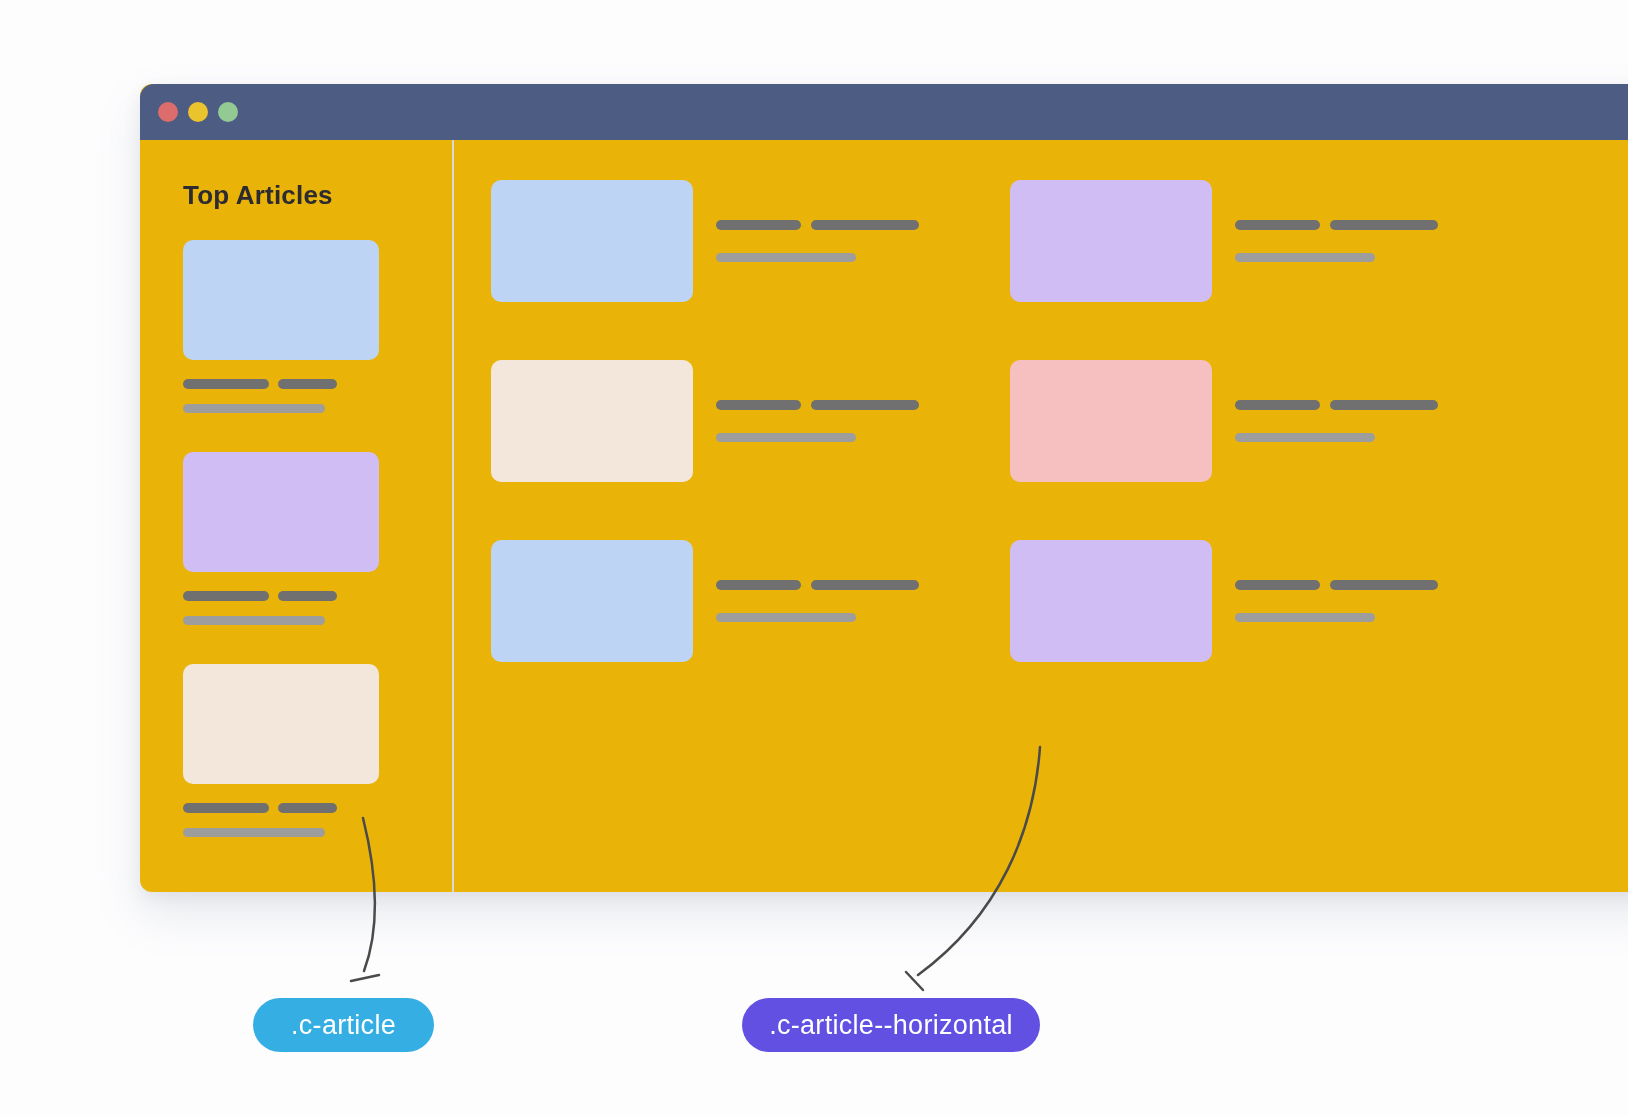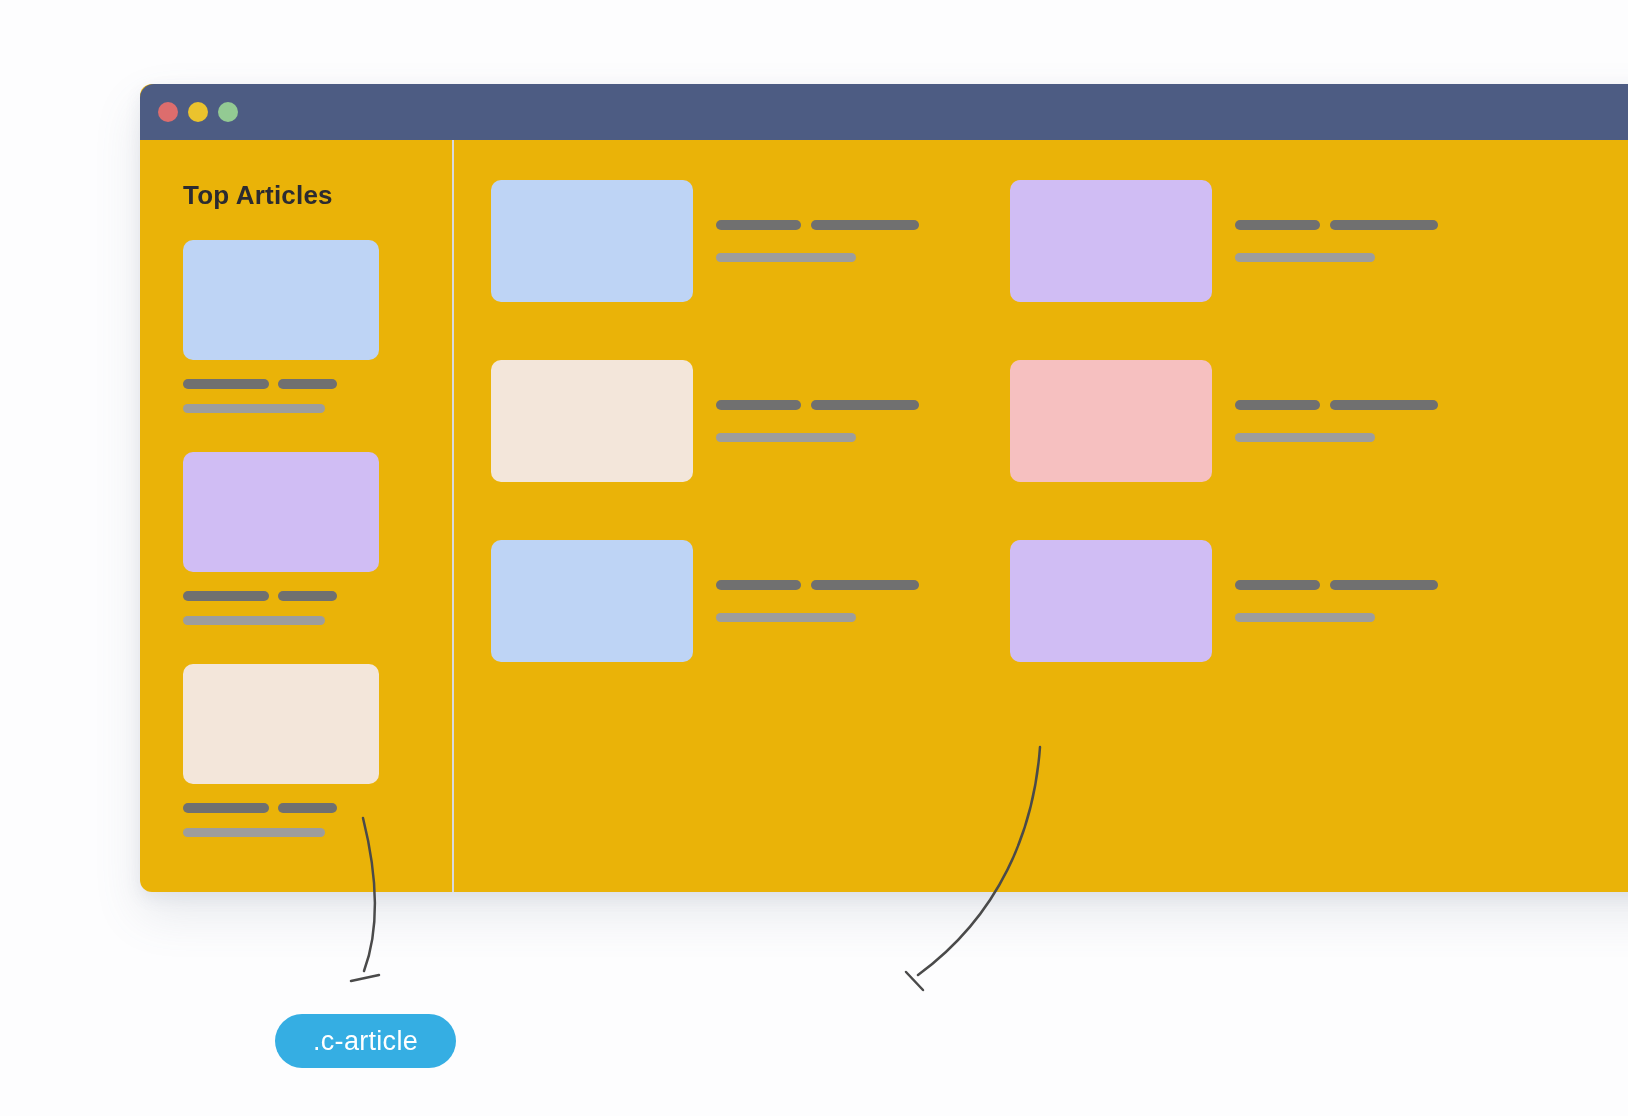--- a/index.html
+++ b/index.html
@@ -81,21 +81,21 @@
     stroke-width:2.5;
     stroke-linecap:round;
   }
   .pill {
     position:absolute;
     height:54px; border-radius:27px;
     color:#ffffff; font-size:27px;
     display:flex; align-items:center; justify-content:center;
     letter-spacing:.3px;
   }
-  .pill-article    { left:275px; top:998px; width:181px;margin-top:16px; }
+  .pill-article    { left:253px; top:998px; width:181px; }
   .pill-horizontal { left:742px; top:998px; width:298px; }
 </style>
 </head>
 <body>
 
 <div class="page">
 
   <div class="window">
 
     <div class="titlebar">
@@ -217,14 +217,15 @@
 
   <svg class="overlay" width="1628" height="1116" viewBox="0 0 1628 1116">
     <path d="M 363 818 C 374 862, 383 920, 364 971"></path>
     <path d="M 351 981 L 379 975"></path>
     <path d="M 1040 747 C 1034 830, 1000 915, 918 975"></path>
     <path d="M 906 972 L 923 990"></path>
   </svg>
 
   <div class="pill pill-article" style="background-color: rgb(53, 174, 227);">.c-article</div>
 
+  <div class="pill pill-horizontal" style="background-color: rgb(97, 80, 225);">.c-article--horizontal</div>
 
 </div>
 
 </body></html>

